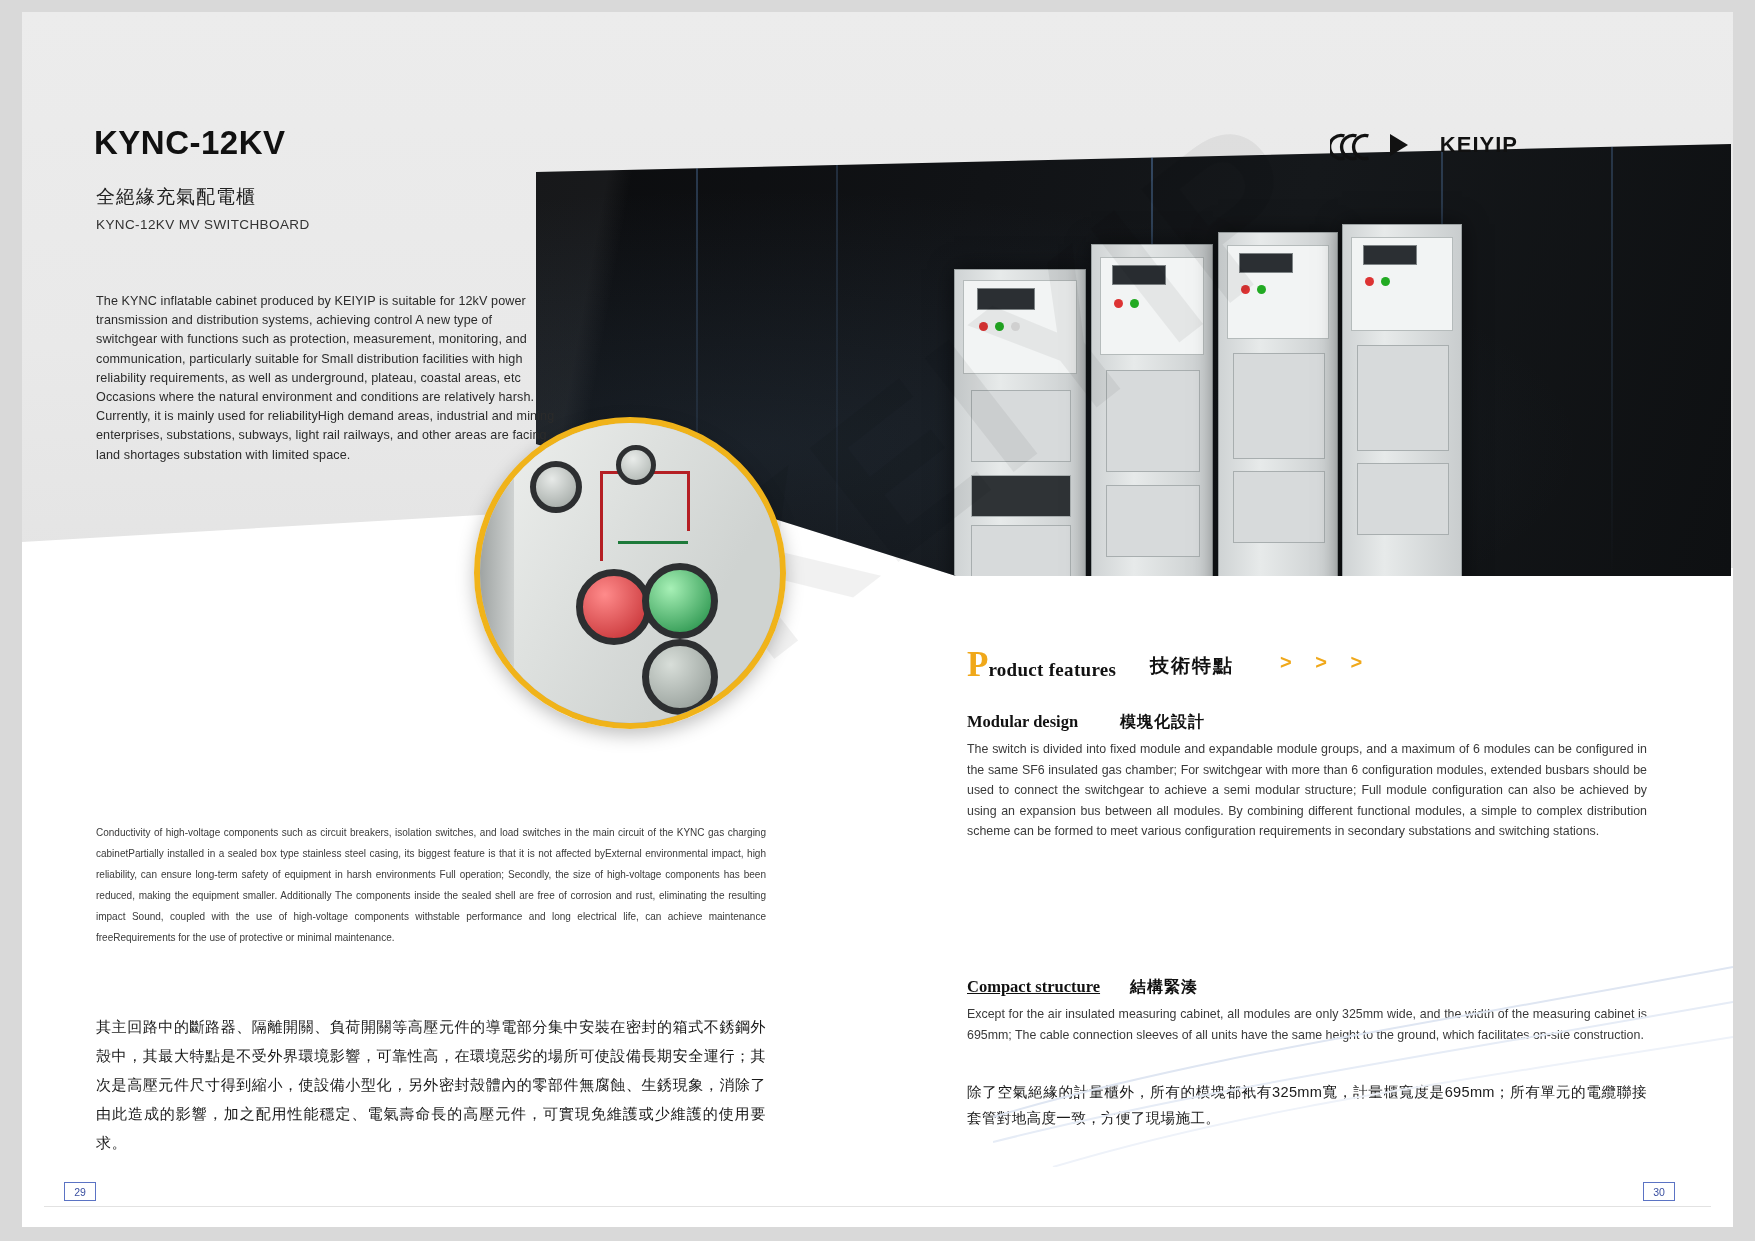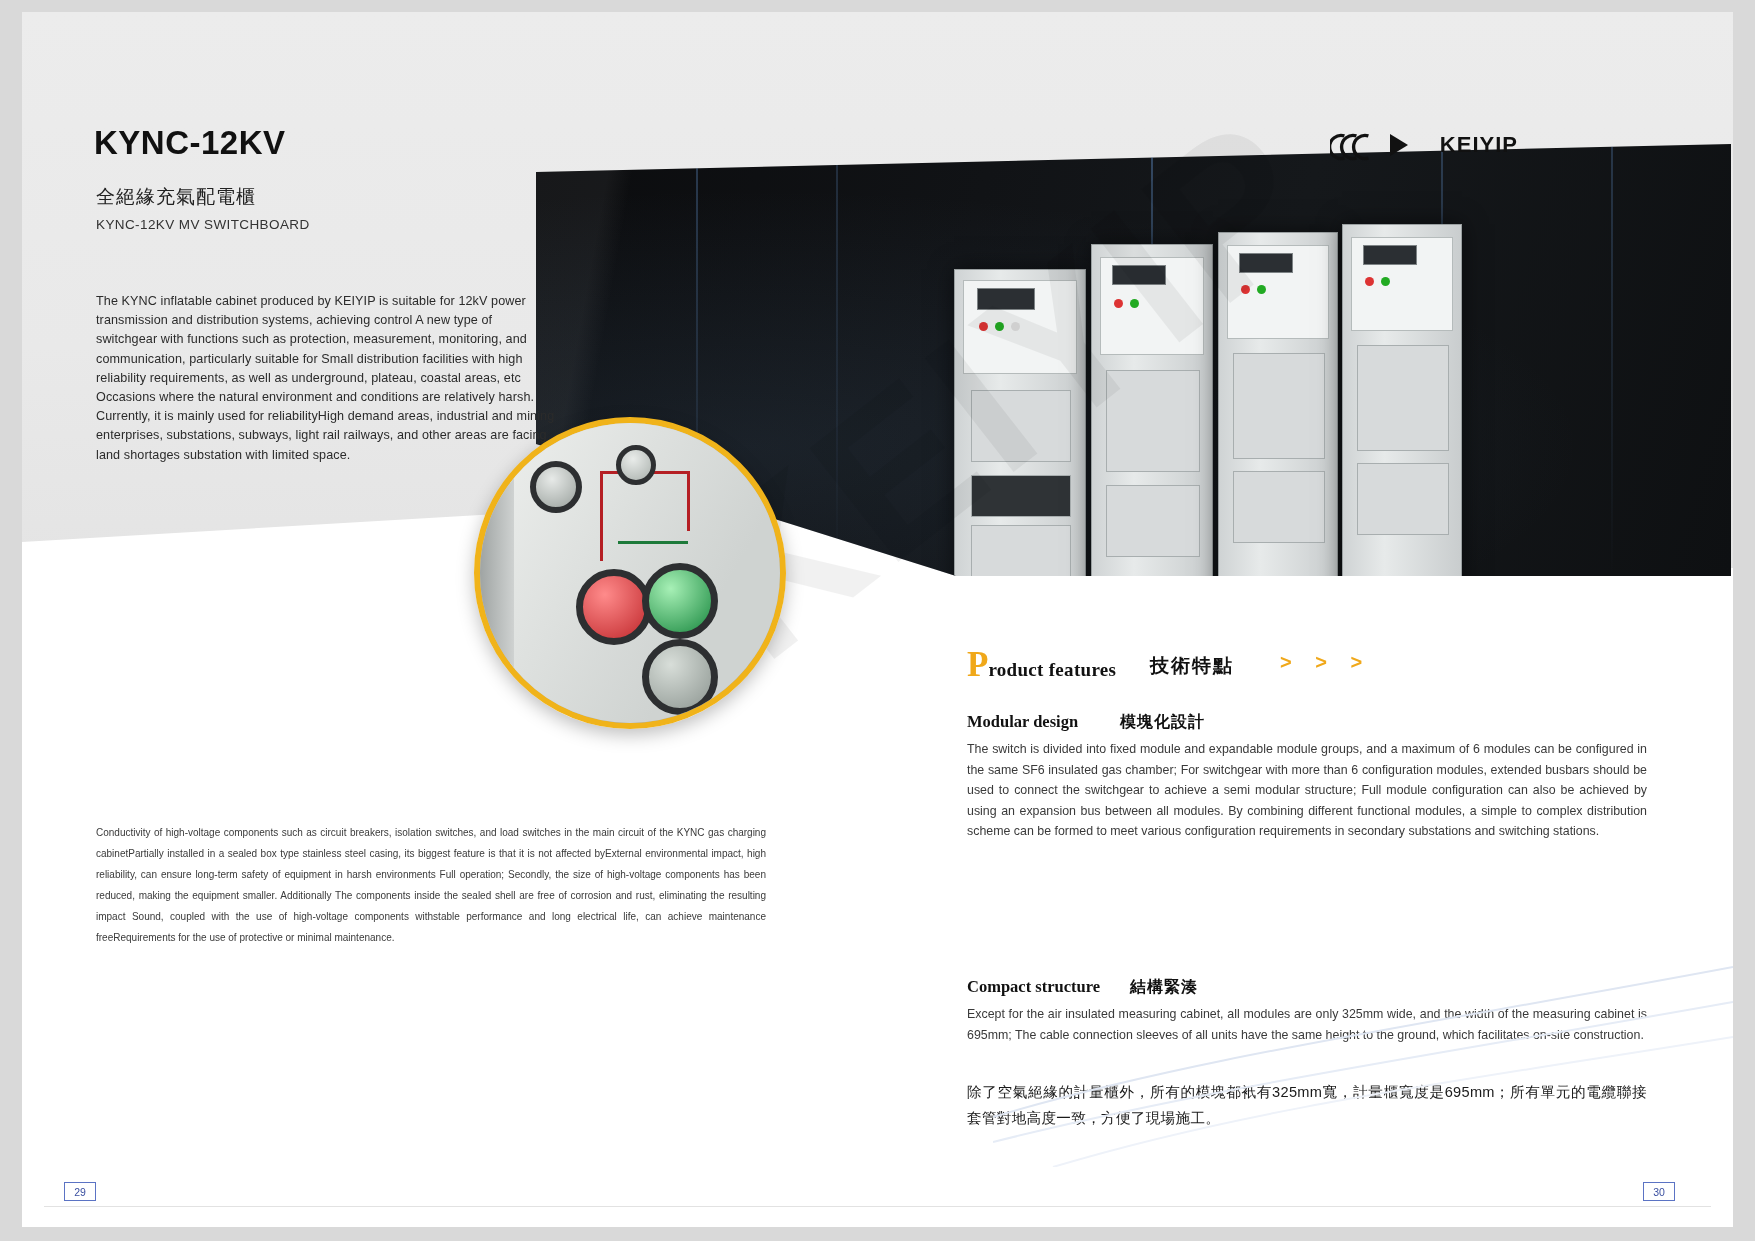--- a/index.html
+++ b/index.html
@@ -233,32 +233,33 @@
       <path d="M30 12 A24 24 0 1 0 30 58" fill="none" stroke="#111" stroke-width="7"></path>
       <path d="M55 12 A24 24 0 1 0 55 58" fill="none" stroke="#111" stroke-width="7"></path>
       <path d="M80 12 A24 24 0 1 0 80 58" fill="none" stroke="#111" stroke-width="7"></path>
     </svg>
     <div class="dekra-mark"></div>
     <div class="dekra">KEIYIP</div>
 
     <div class="eng-block">The KYNC inflatable cabinet produced by KEIYIP is suitable for 12kV power transmission and distribution systems, achieving control A new type of switchgear with functions such as protection, measurement, monitoring, and communication, particularly suitable for Small distribution facilities with high reliability requirements, as well as underground, plateau, coastal areas, etc Occasions where the natural environment and conditions are relatively harsh. Currently, it is mainly used for reliabilityHigh demand areas, industrial and mining enterprises, substations, subways, light rail railways, and other areas are facing land shortages substation with limited space.</div>
 
     <div class="para-en2">Conductivity of high-voltage components such as circuit breakers, isolation switches, and load switches in the main circuit of the KYNC gas charging cabinetPartially installed in a sealed box type stainless steel casing, its biggest feature is that it is not affected byExternal environmental impact, high reliability, can ensure long-term safety of equipment in harsh environments Full operation; Secondly, the size of high-voltage components has been reduced, making the equipment smaller. Additionally The components inside the sealed shell are free of corrosion and rust, eliminating the resulting impact Sound, coupled with the use of high-voltage components withstable performance and long electrical life, can achieve maintenance freeRequirements for the use of protective or minimal maintenance.</div>
+    <div class="para-cn2">其主回路中的斷路器、隔離開關、負荷開關等高壓元件的導電部分集中安裝在密封的箱式不銹鋼外殼中，其最大特點是不受外界環境影響，可靠性高，在環境惡劣的場所可使設備長期安全運行；其次是高壓元件尺寸得到縮小，使設備小型化，另外密封殼體內的零部件無腐蝕、生銹現象，消除了由此造成的影響，加之配用性能穩定、電氣壽命長的高壓元件，可實現免維護或少維護的使用要求。</div>
 
     <div class="pf-head">
       <span class="pf-P">P</span><span class="pf-rest">roduct features</span>
     </div>
     <div class="pf-cn">技術特點</div>
     <div class="pf-arrows">&gt; &gt; &gt;</div>
 
     <div class="sec-title" style="left:945px;top:700px;">Modular design</div>
     <div class="sec-title-cn" style="left:1098px;top:700px;">模塊化設計</div>
     <div class="body-en" style="left:945px;top:727px;">The switch is divided into fixed module and expandable module groups, and a maximum of 6 modules can be configured in the same SF6  insulated gas chamber; For switchgear with more than 6 configuration modules, extended busbars should be used to connect the switchgear to achieve a semi modular structure; Full module configuration can also be achieved by using an expansion bus between all modules. By combining different functional modules, a simple to complex distribution scheme can be formed to meet various configuration requirements in secondary substations and switching stations.</div>
 
-    <div class="sec-title" style="left:945px;top:965px;">Compact structure</div>
+    <div class="sec-title" style="left:945px;top:965px;text-decoration:underline;">Compact structure</div>
     <div class="sec-title-cn" style="left:1108px;top:965px;">結構緊湊</div>
     <div class="body-en" style="left:945px;top:992px;">Except for the air insulated measuring cabinet, all modules are only 325mm wide, and the width of the measuring cabinet is 695mm; The cable connection sleeves of all units have the same height to the ground, which facilitates on-site construction.</div>
     <div class="body-cn" style="left:945px;top:1068px;">除了空氣絕緣的計量櫃外，所有的模塊都衹有325mm寬，計量櫃寬度是695mm；所有單元的電纜聯接套管對地高度一致，方便了現場施工。</div>
 
     <div class="swoosh">
       <svg width="740" height="260" viewBox="0 0 740 260">
         <path d="M0 210 C 200 150, 420 120, 740 60" fill="none" stroke="#dfe6f2" stroke-width="2"></path>
         <path d="M0 235 C 220 180, 430 150, 740 95" fill="none" stroke="#e6ecf6" stroke-width="2"></path>
         <path d="M60 260 C 260 200, 460 175, 740 130" fill="none" stroke="#eef2f9" stroke-width="2"></path>
       </svg>

